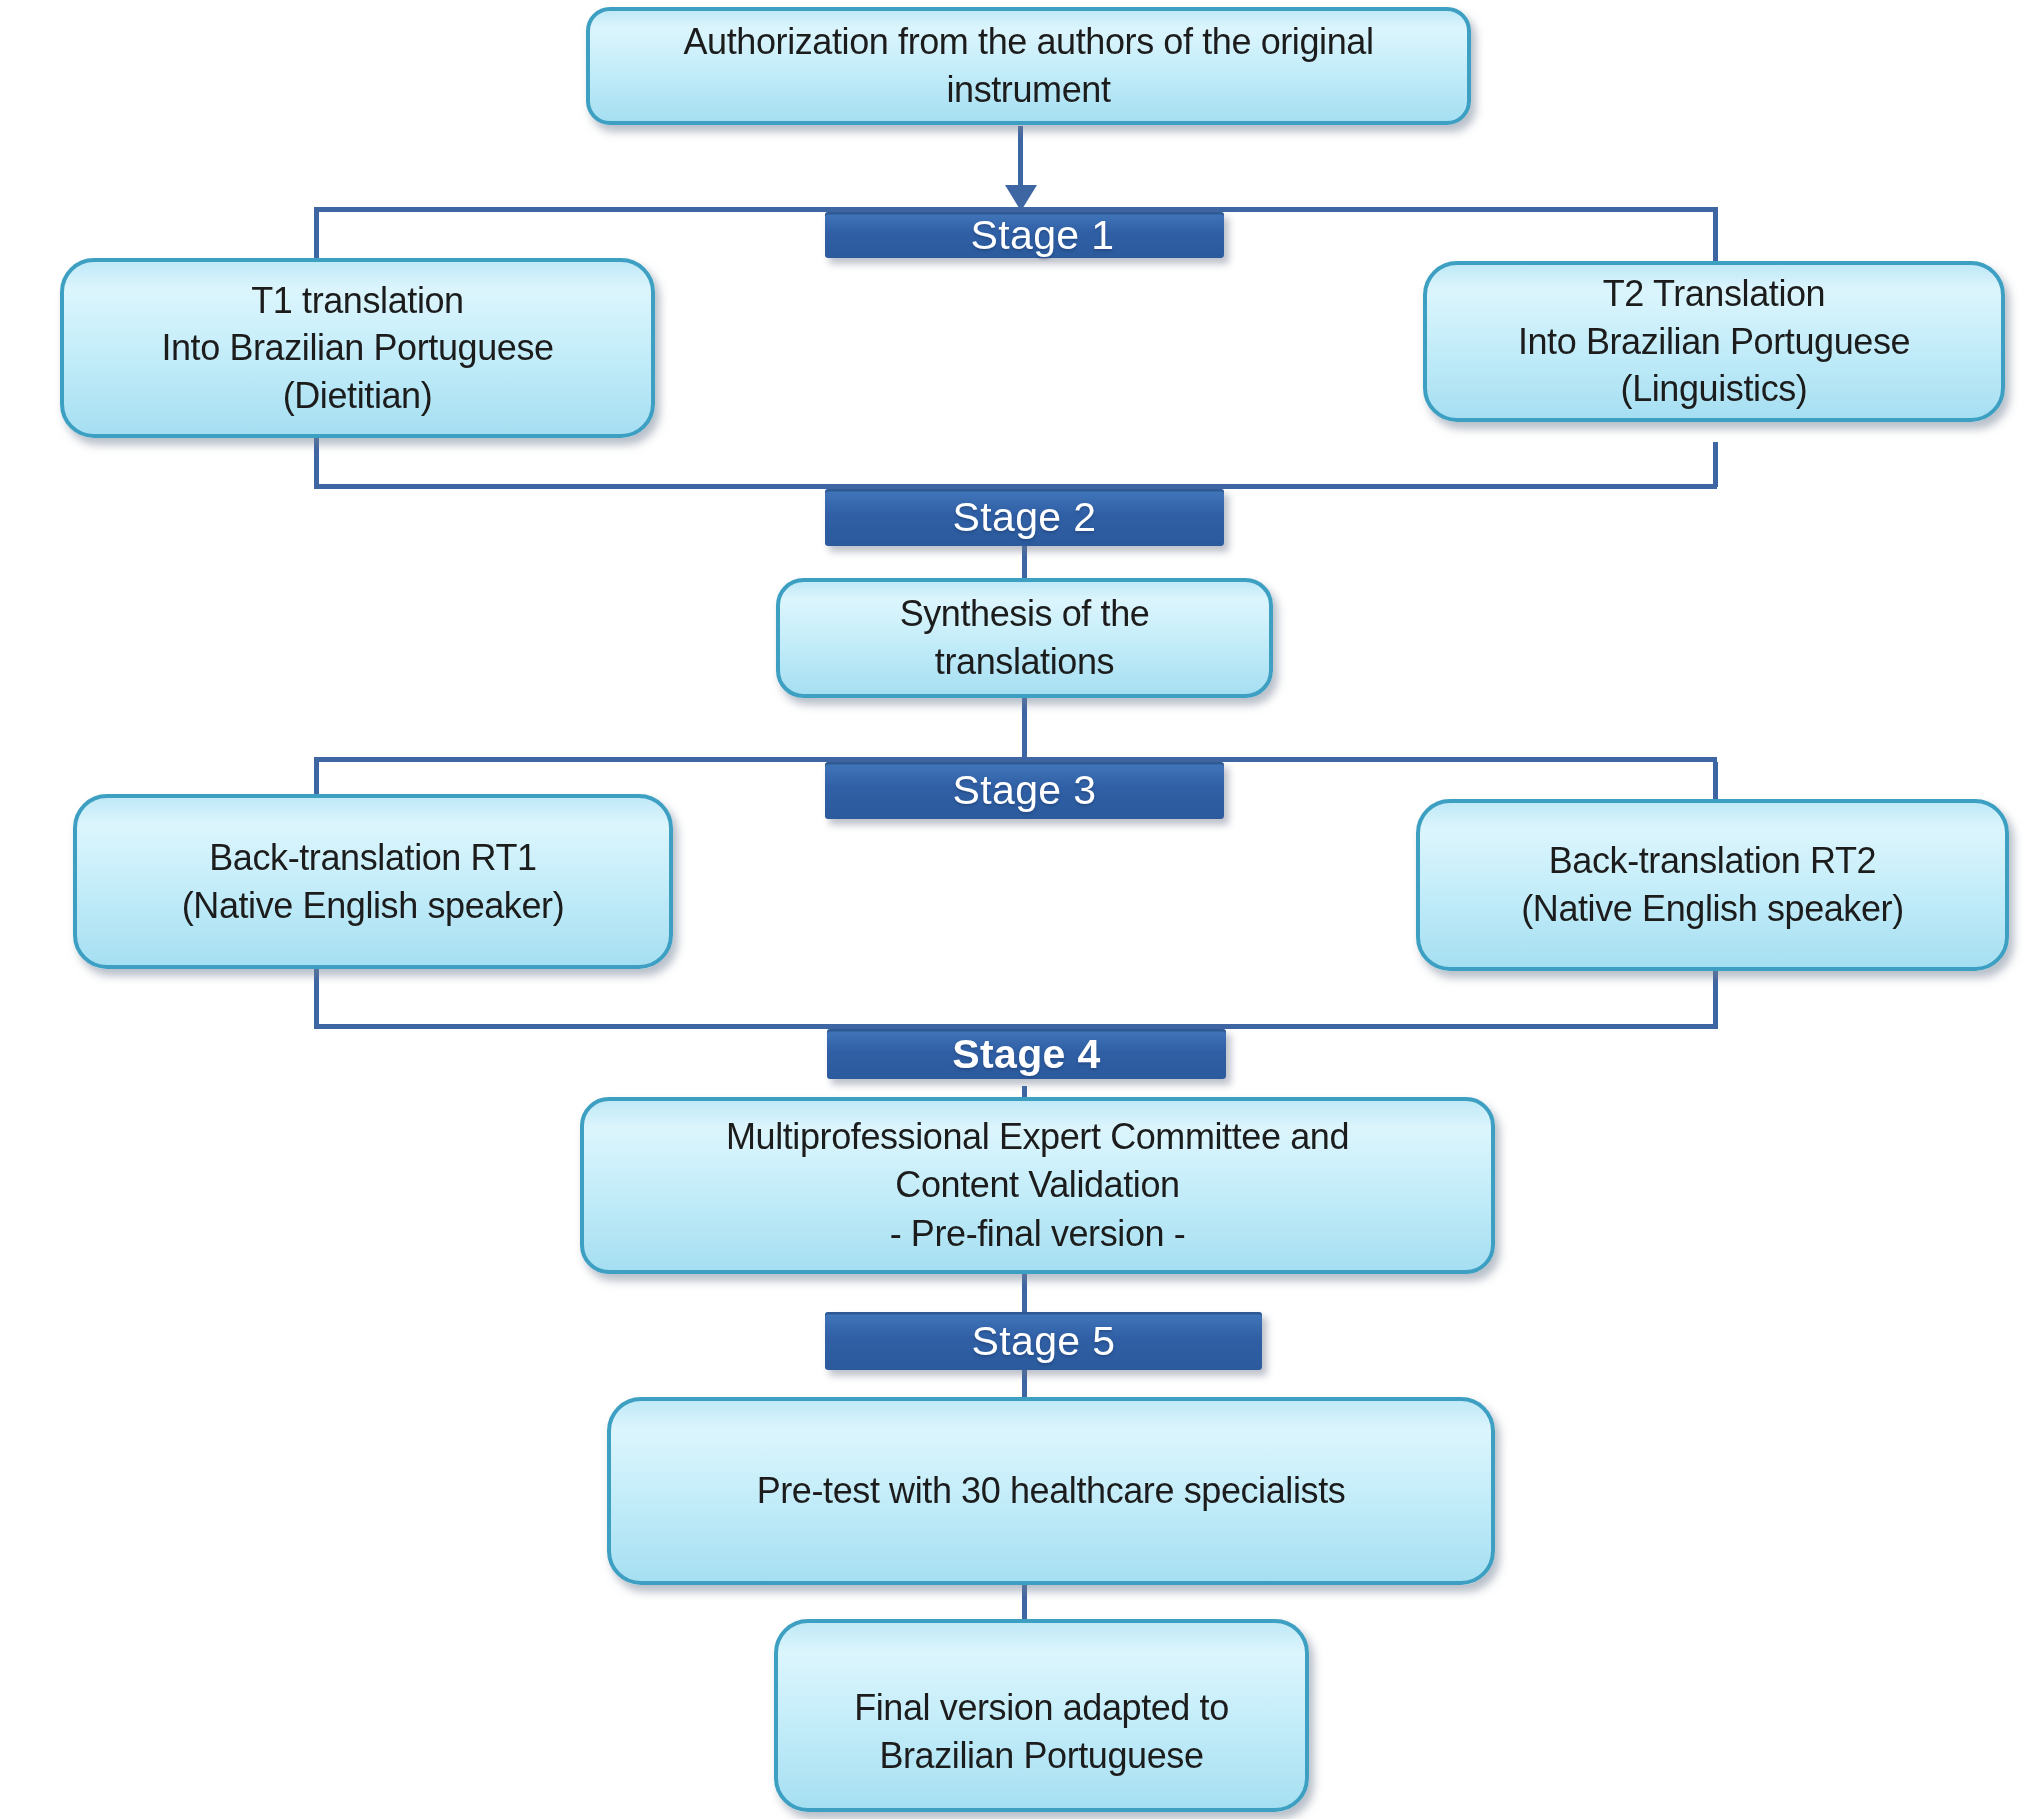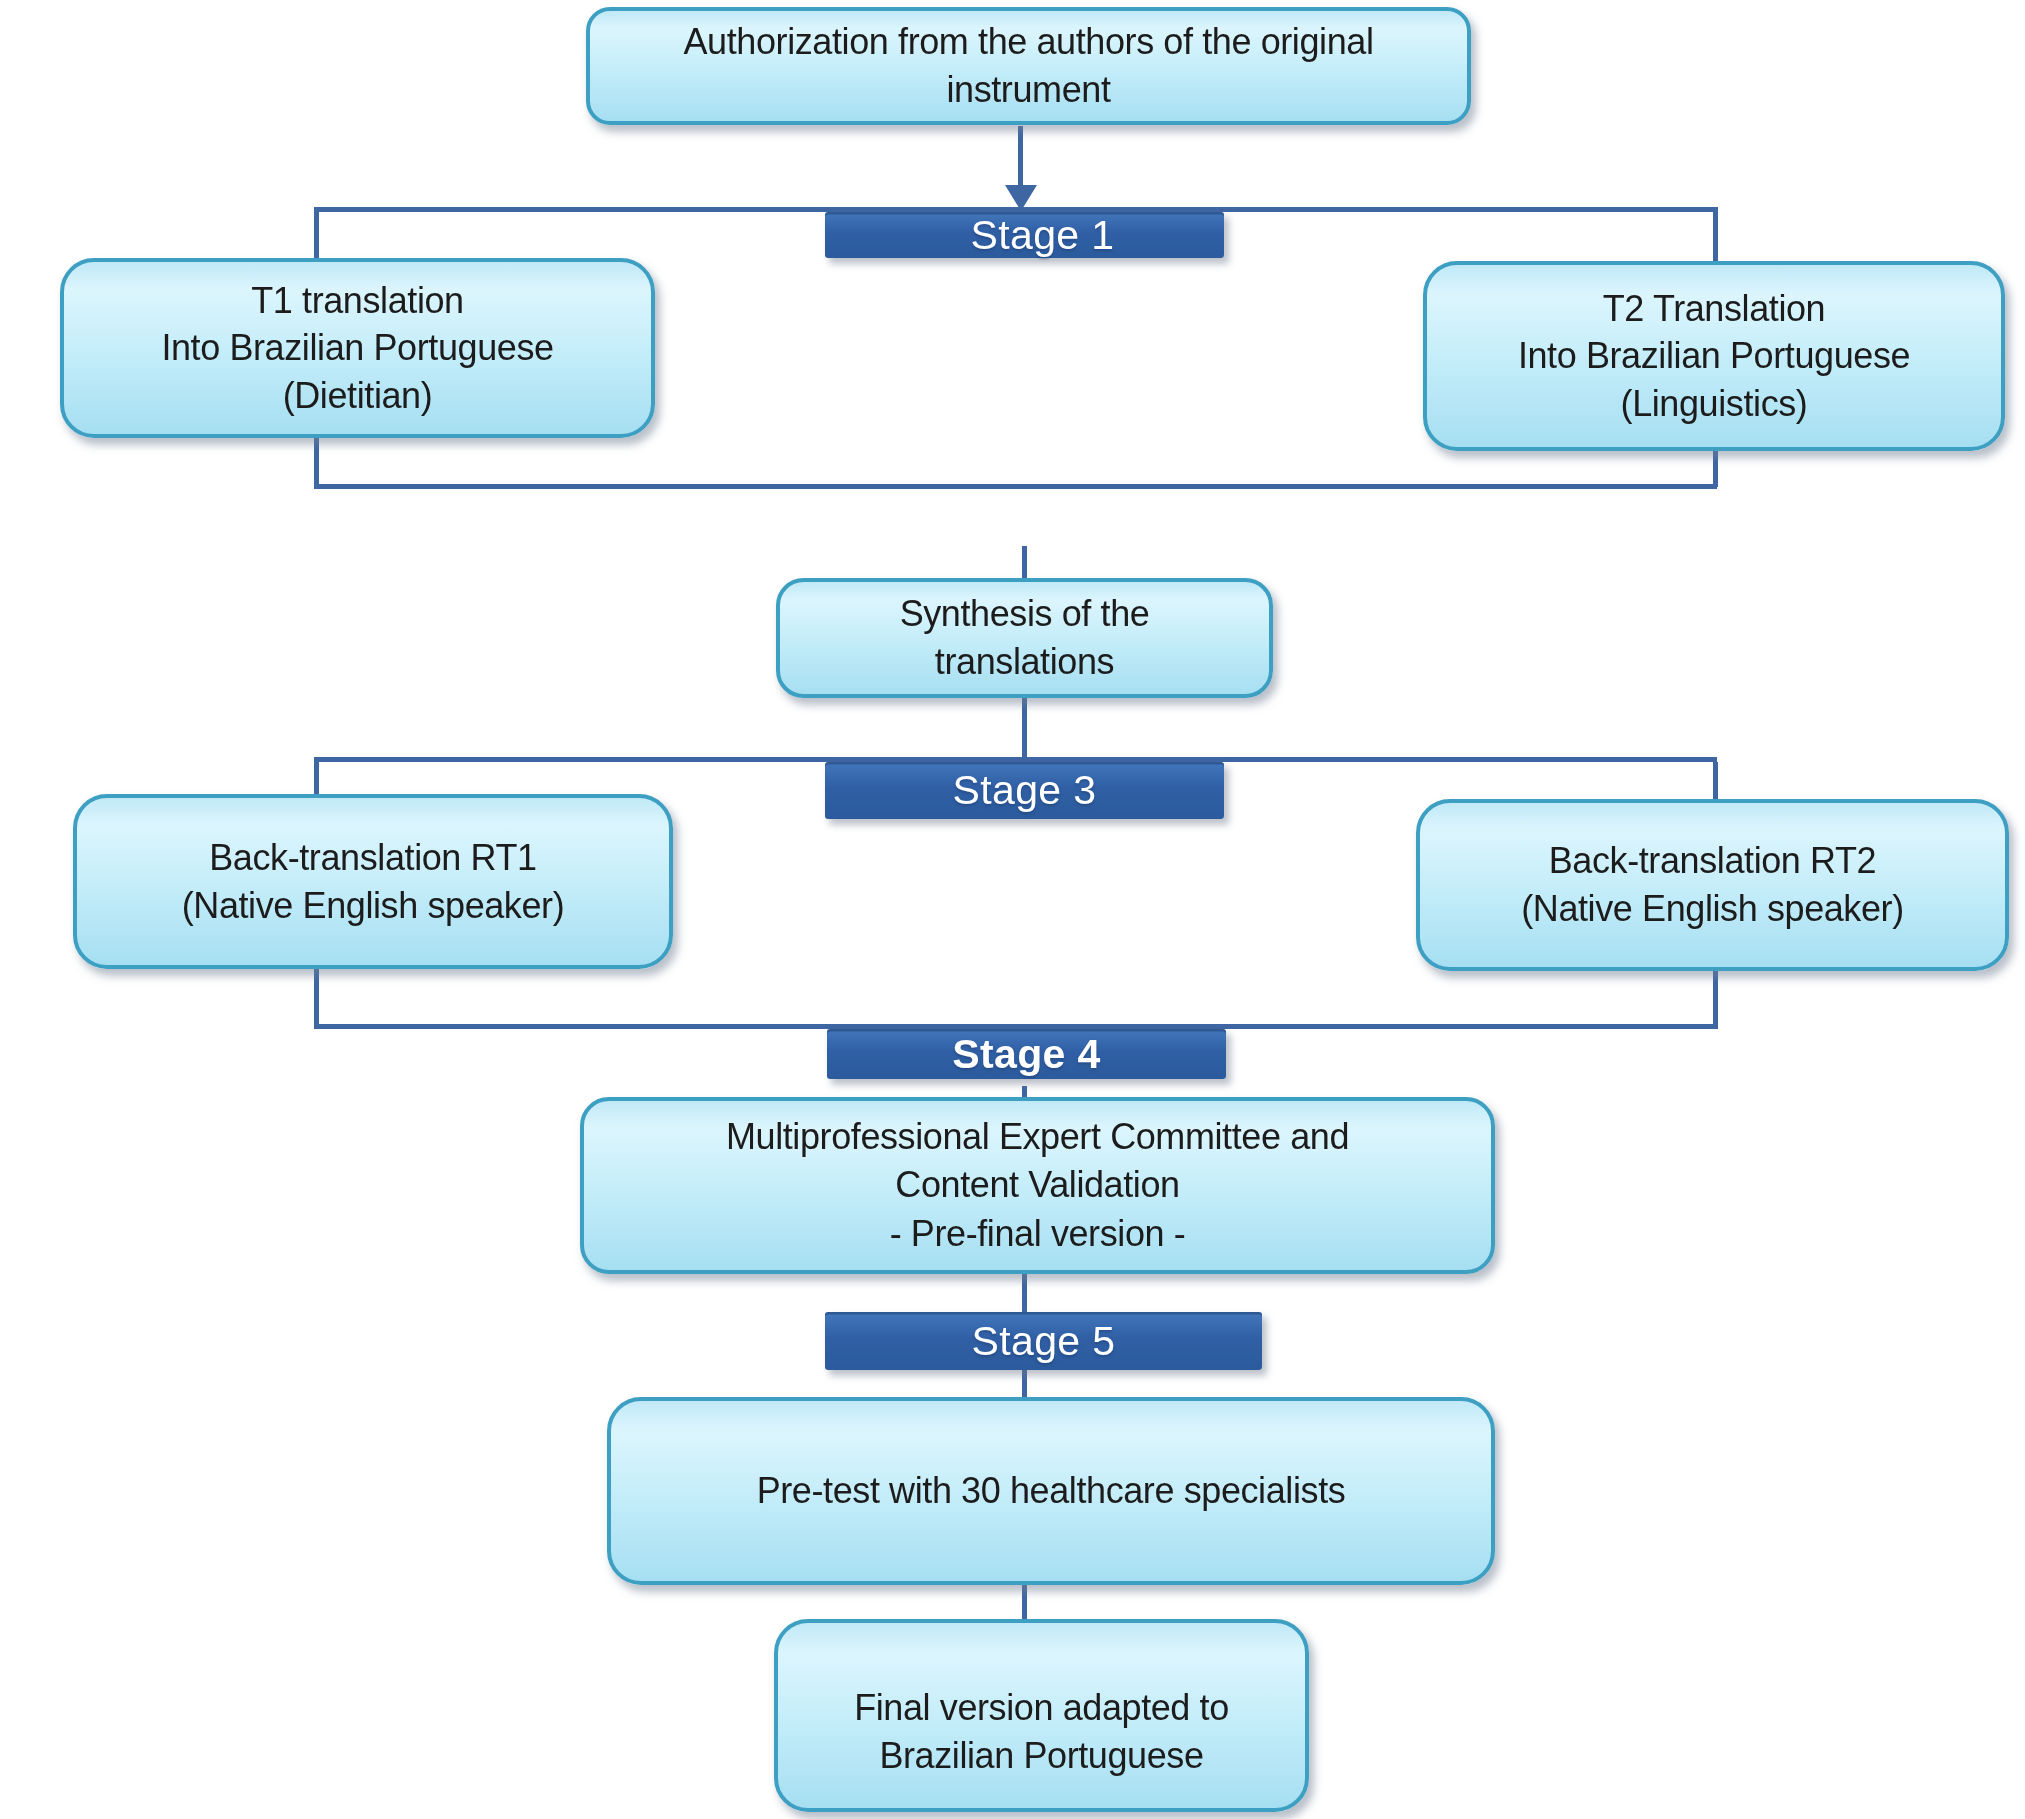--- a/index.html
+++ b/index.html
@@ -71,21 +71,21 @@
   }
   
   #auth-box      { left: 586px;  top: 6.5px;    width: 885px; height: 118px; border-radius: 24px; }
   #arrow-line    { left: 1018px; top: 126px;  width: 4.9px;    height: 62px; }
   #arrow-head    { left: 1005px; top: 185px; }
   #line1-h       { left: 314px;  top: 207px;  width: 1403px; height: 4.9px; }
   #line1-vl      { left: 314px;  top: 207px;  width: 4.9px;    height: 52px; }
   #line1-vr      { left: 1713px; top: 207px;  width: 4.9px;    height: 55px; }
   #stage1-bar    { left: 825px; top: 212px;  width: 399px;  height: 46px; padding-left: 36px; }
   #t1-box        { left: 24px;   top: 258px;  width: 595px;  height: 180px; margin-left: 36px; }
-  #t2-box        { left: 1423px; top: 261px;  width: 582px;  height: 190px; }
+  #t2-box        { left: 1423px; top: 261px;  width: 582px;  height: 161px; }
   #line2-vl      { left: 314px;  top: 436px;  width: 4.9px;    height: 52px; }
   #line2-vr      { left: 1713px; top: 442px;  width: 4.9px;    height: 45px; }
   #line2-h       { left: 314px;  top: 484px;  width: 1403px; height: 4.9px; }
   #stage2-bar    { left: 825px; top: 489px;  width: 399px;  height: 57px; }
   #conn-a        { left: 1022px; top: 546px;  width: 4.9px;    height: 36px; }
   #syn-box       { left: 776px;  top: 578px;  width: 497px;  height: 120px; border-radius: 27.5px; }
   #conn-b        { left: 1022px; top: 698px;  width: 4.9px;    height: 62px; }
   #line3-h       { left: 314px;  top: 757px;  width: 1403px; height: 4.9px; }
   #line3-vl      { left: 314px;  top: 762px;  width: 4.9px;    height: 34px; }
   #line3-vr      { left: 1713px; top: 762px;  width: 4.9px;    height: 37px; }
@@ -136,20 +136,23 @@
   <div class="node" id="t2-box">
     <span class="label">T2 Translation
 Into Brazilian Portuguese
 (Linguistics)</span>
   </div>
 
   <div class="line" id="line2-vl"></div>
   <div class="line" id="line2-vr"></div>
   <div class="line" id="line2-h"></div>
 
+  <div class="stage" id="stage2-bar">
+    <span class="label">Stage 2</span>
+  </div>
 
   <div class="line" id="conn-a"></div>
 
   <div class="node" id="syn-box">
     <span class="label">Synthesis of the
 translations</span>
   </div>
 
   <div class="line" id="conn-b"></div>
 

